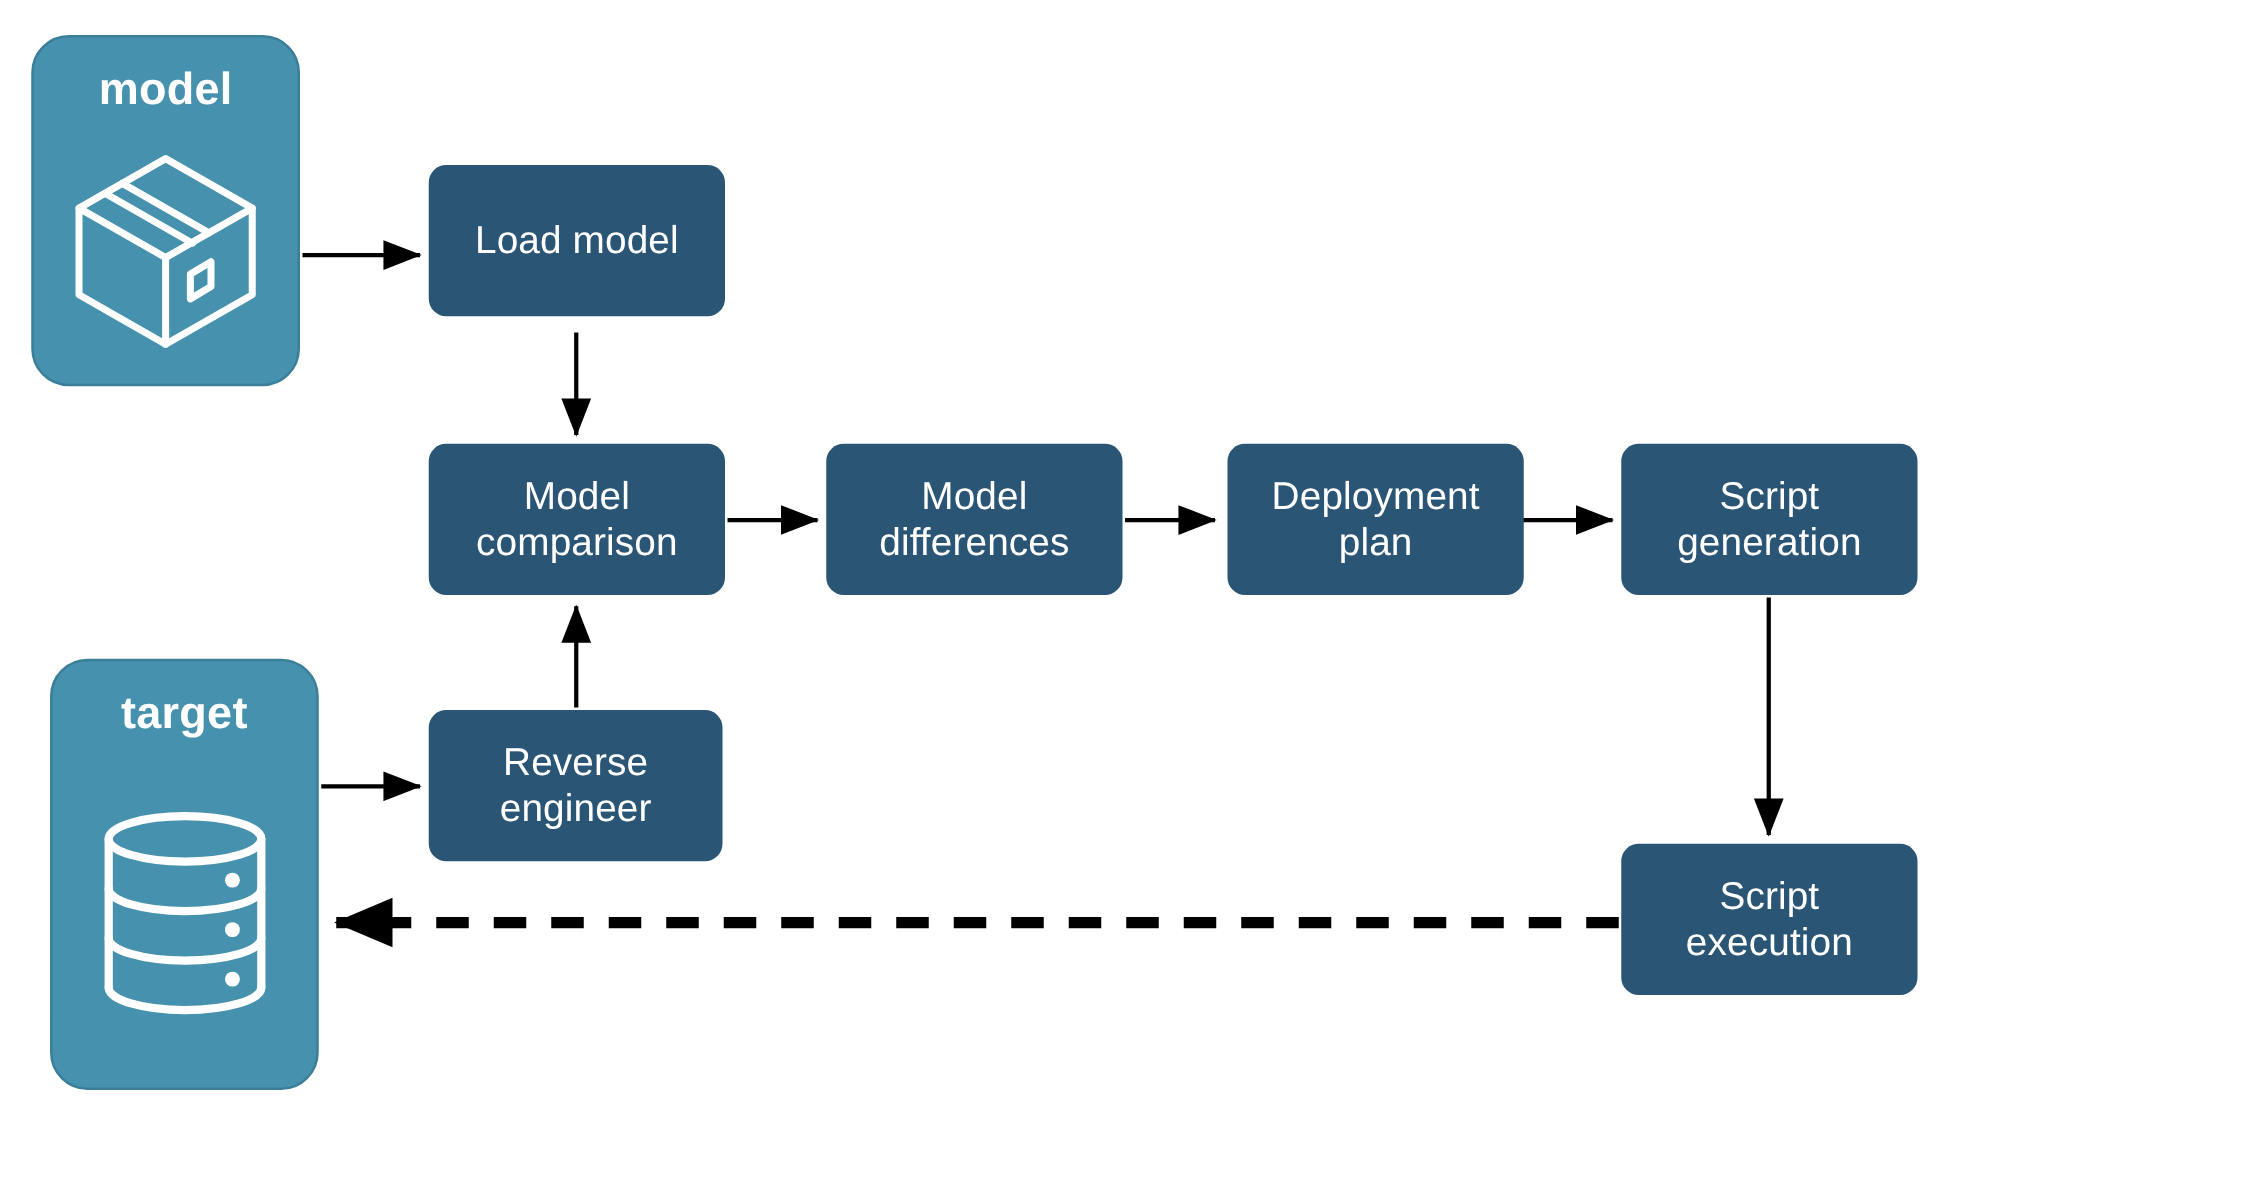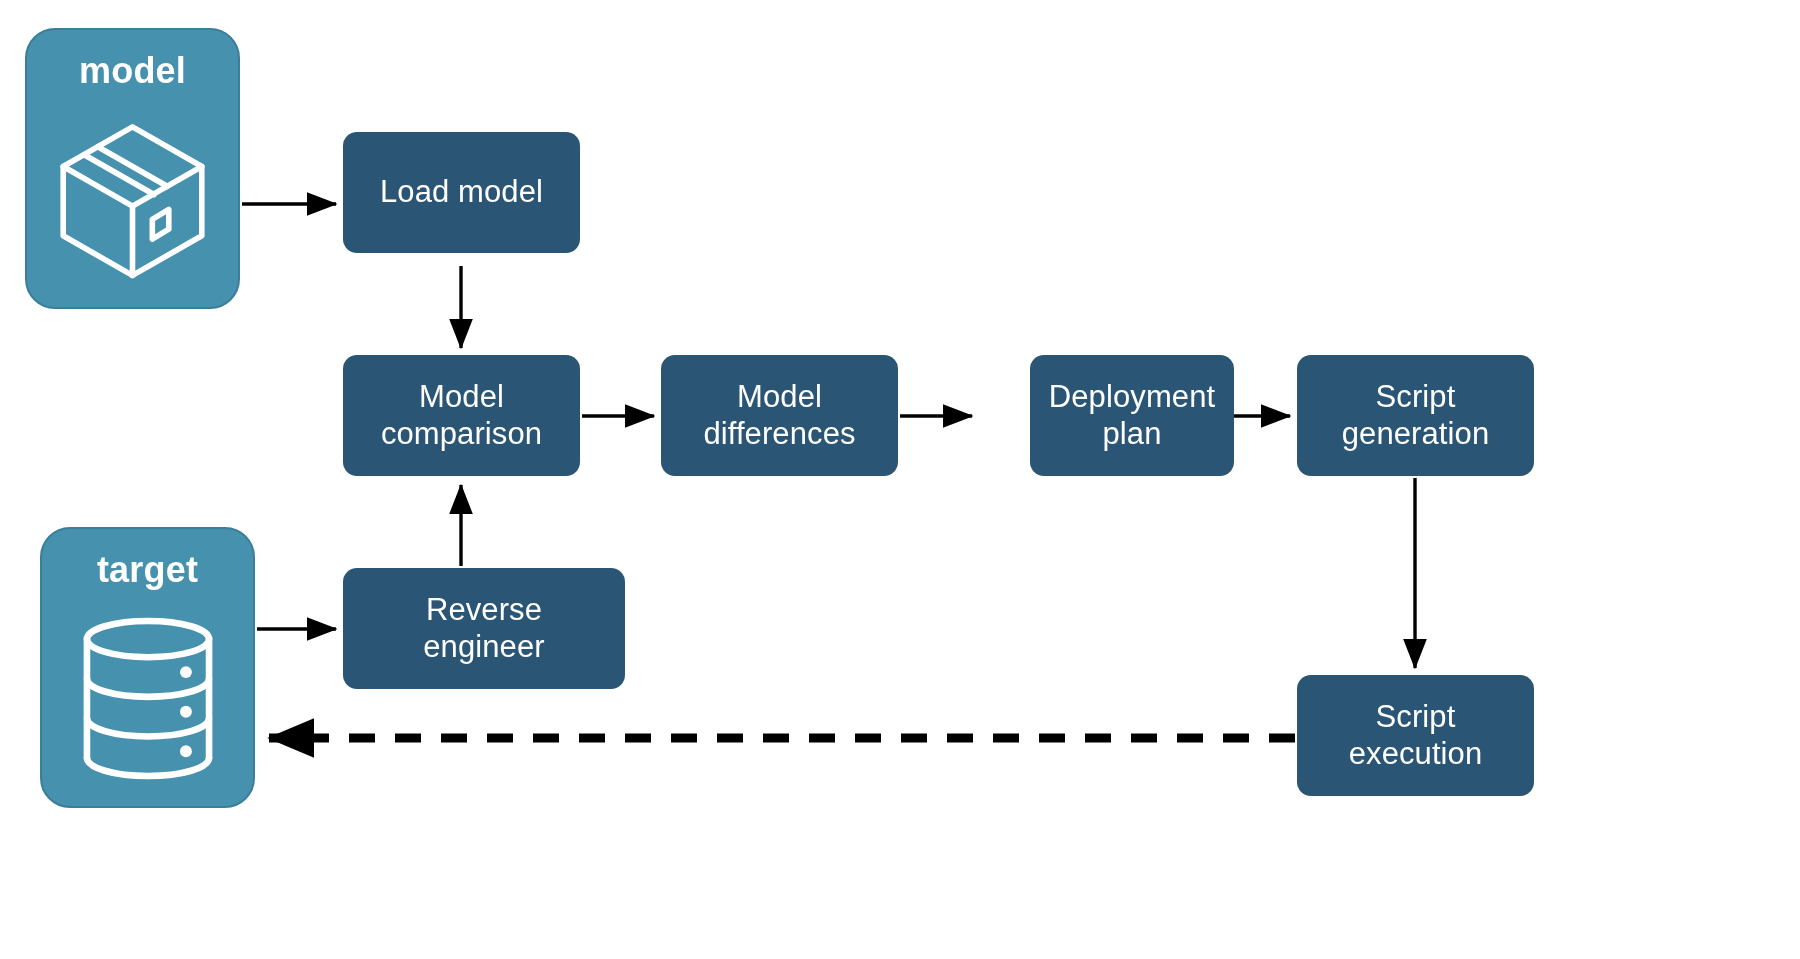--- a/index.html
+++ b/index.html
@@ -116,21 +116,21 @@
         <path d="M50 54 L50 96"></path>
 
         <path d="M29 18 L71 42"></path>
         <path d="M21 23 L63 47"></path>
 
         <path d="M62 62 L72 56 L72 68 L62 74 Z"></path>
       </svg>
     </div>
   </div>
 
-  <div class="node endpoint" style="left:40px; top:527px; width:215px; height:281px;">
+  <div class="node endpoint" style="left:40px; top:527px; width:215px; height:345px;">
     <div class="ep-title">target</div>
     <div class="ep-icon">
       <svg width="150" height="165" viewBox="0 0 90 100" xmlns="http://www.w3.org/2000/svg" fill="none" stroke="#ffffff" stroke-width="4" stroke-linejoin="round" stroke-linecap="round">
 
         <path d="M8 14 L8 86"></path>
         <path d="M82 14 L82 86"></path>
 
         <ellipse cx="45" cy="14" rx="37" ry="11"></ellipse>
 
         <path d="M8 86 A37 11 0 0 0 82 86"></path>
@@ -152,31 +152,31 @@
   <div class="node proc" style="left:343px; top:355px; width:237px; height:121px;">
     <span class="lbl">Model
 comparison</span>
   </div>
 
   <div class="node proc" style="left:661px; top:355px; width:237px; height:121px;">
     <span class="lbl">Model
 differences</span>
   </div>
 
-  <div class="node proc" style="left:1030px; top:355px; width:204px; height:121px;justify-content:center;">
+  <div class="node proc" style="left:982px; top:355px; width:237px; height:121px;justify-content:center;">
     <span class="lbl">Deployment
 plan</span>
   </div>
 
   <div class="node proc" style="left:1297px; top:355px; width:237px; height:121px;">
     <span class="lbl">Script
 generation</span>
   </div>
 
-  <div class="node proc" style="left:343px; top:568px; width:282px; height:121px;">
+  <div class="node proc" style="left:343px; top:568px; width:235px; height:121px;">
     <span class="lbl">Reverse
 engineer</span>
   </div>
 
   <div class="node proc" style="left:1297px; top:675px; width:237px; height:121px;">
     <span class="lbl">Script
 execution</span>
   </div>
 
 </div>

